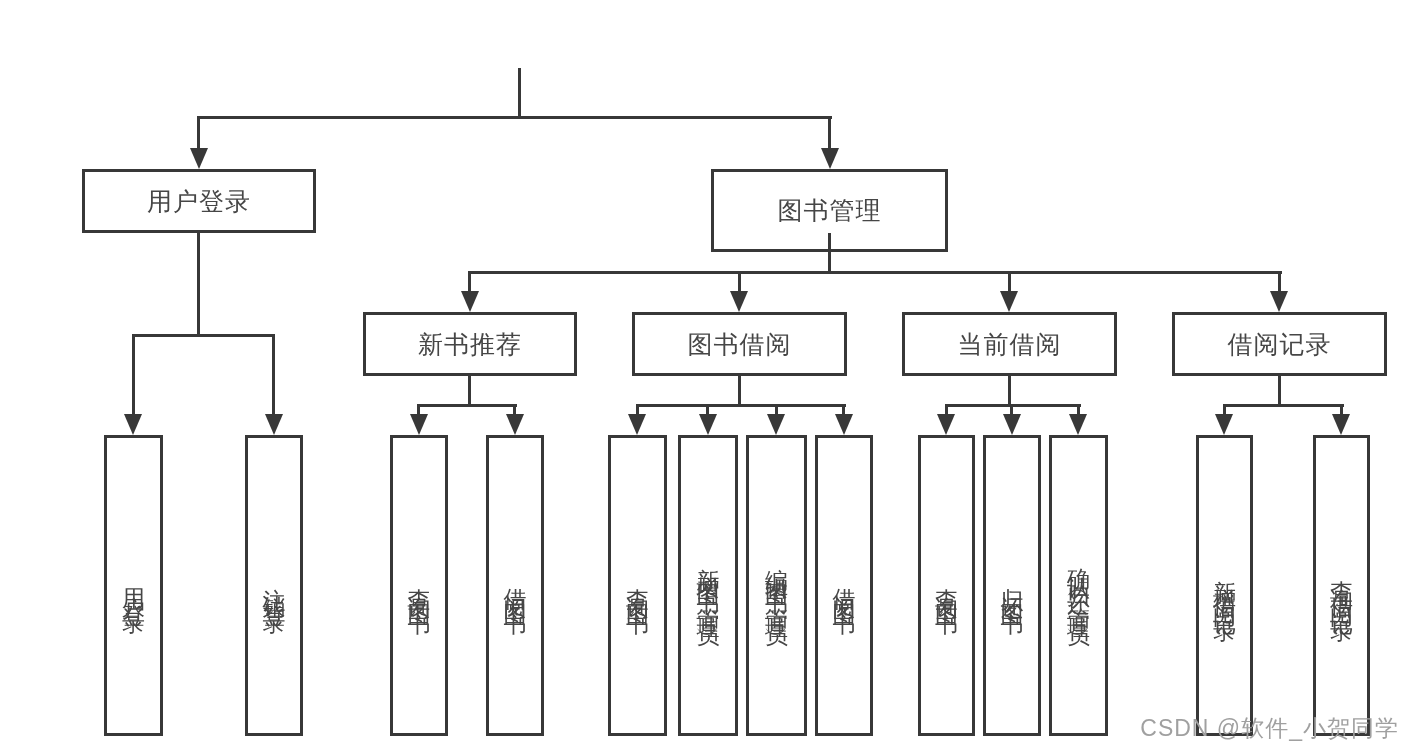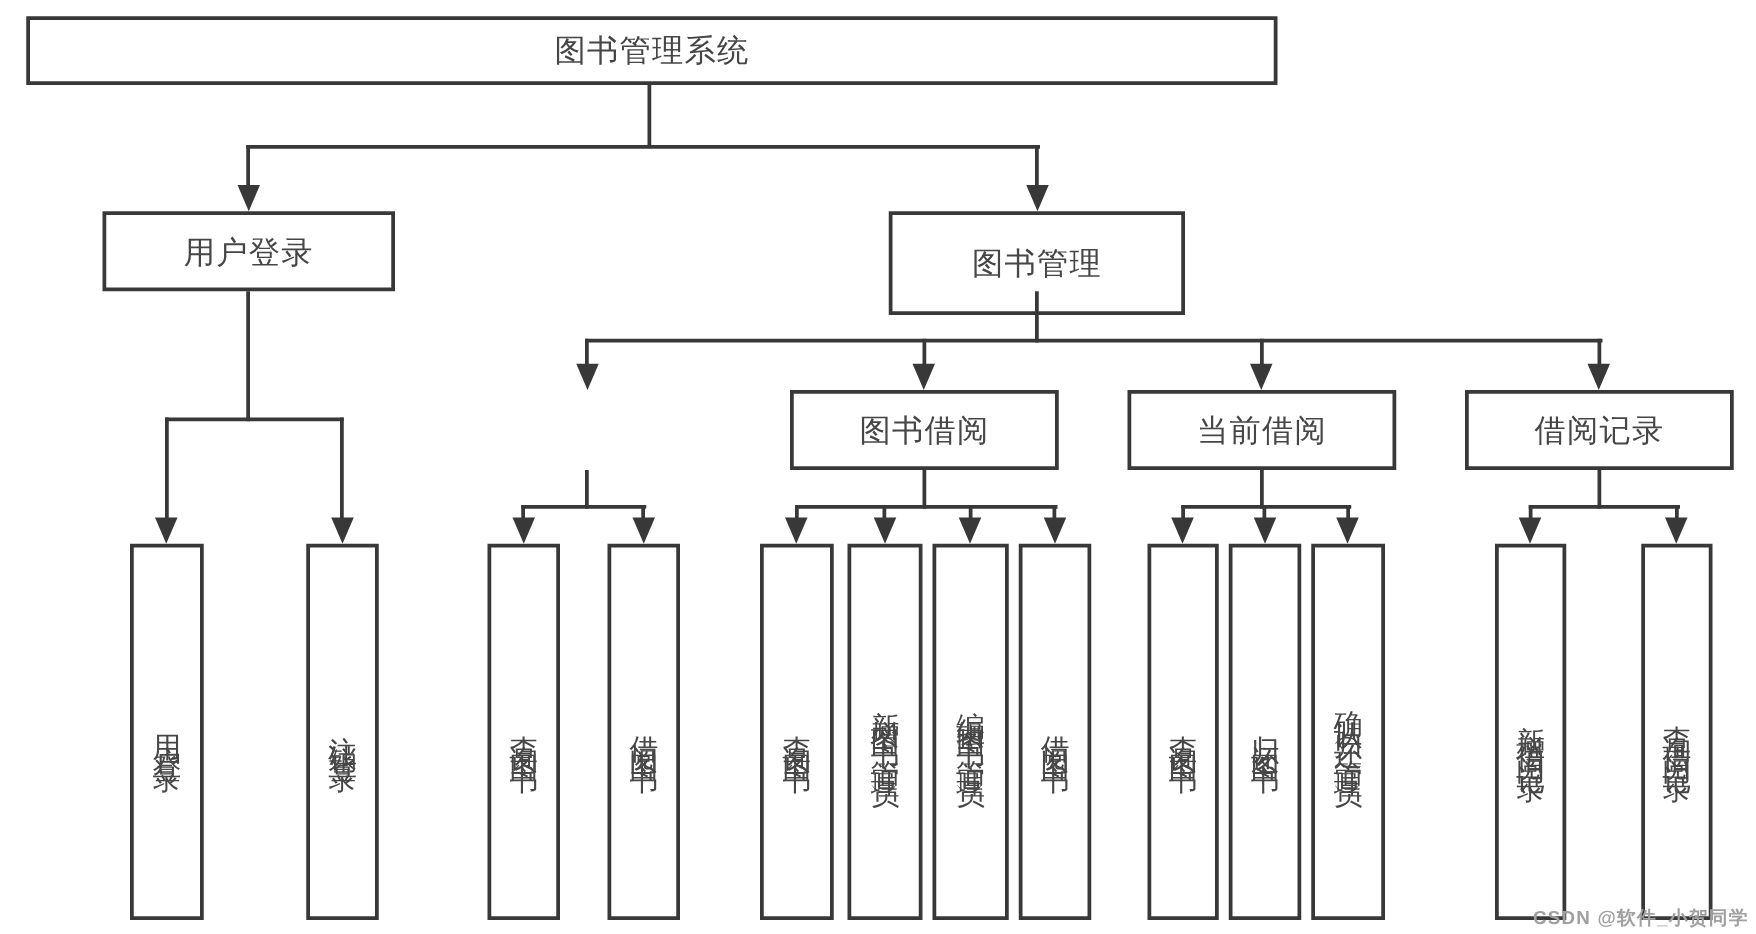--- a/index.html
+++ b/index.html
@@ -33,34 +33,30 @@
   .arrow {
     position:absolute; width:0; height:0;
     border-left:9px solid transparent;
     border-right:9px solid transparent;
     border-top:21px solid var(--line,#383838);
   }
   .watermark {
     position:absolute;
     right:6px; bottom:3px;
     color:var(--watermark,#a0a0a0);
-    font-size:15px;
+    font-size:23px;
     letter-spacing:1px;
     white-space:nowrap;
-    font-weight:bold;
   }
 </style>
 </head>
 <body>
 
 <div class="canvas">
 
-  <div class="box" style="left:21px;top:13px;width:1001px;height:55px">
-    <span>图书管理系统</span>
-  </div>
 
   <div class="vl" style="left:518px;top:68px;height:50px"></div>
   <div class="hl" style="left:197px;top:116px;width:635px"></div>
   <div class="vl" style="left:197px;top:116px;height:35px"></div>
   <div class="arrow" style="left:190px;top:148px"></div>
   <div class="vl" style="left:828px;top:116px;height:35px"></div>
   <div class="arrow" style="left:821px;top:148px"></div>
 
   <div class="box" style="left:82px;top:169px;width:234px;height:64px">
     <span>用户登录</span>
@@ -80,20 +76,23 @@
   <div class="hl" style="left:468px;top:271px;width:814px"></div>
   <div class="vl" style="left:468px;top:271px;height:22px"></div>
   <div class="arrow" style="left:461px;top:291px"></div>
   <div class="vl" style="left:738px;top:271px;height:22px"></div>
   <div class="arrow" style="left:730px;top:291px"></div>
   <div class="vl" style="left:1008px;top:271px;height:22px"></div>
   <div class="arrow" style="left:1000px;top:291px"></div>
   <div class="vl" style="left:1278px;top:271px;height:22px"></div>
   <div class="arrow" style="left:1270px;top:291px"></div>
 
+  <div class="box" style="left:363px;top:312px;width:214px;height:64px">
+    <span>新书推荐</span>
+  </div>
   <div class="box" style="left:632px;top:312px;width:215px;height:64px">
     <span>图书借阅</span>
   </div>
   <div class="box" style="left:902px;top:312px;width:215px;height:64px">
     <span>当前借阅</span>
   </div>
   <div class="box" style="left:1172px;top:312px;width:215px;height:64px">
     <span>借阅记录</span>
   </div>
 

